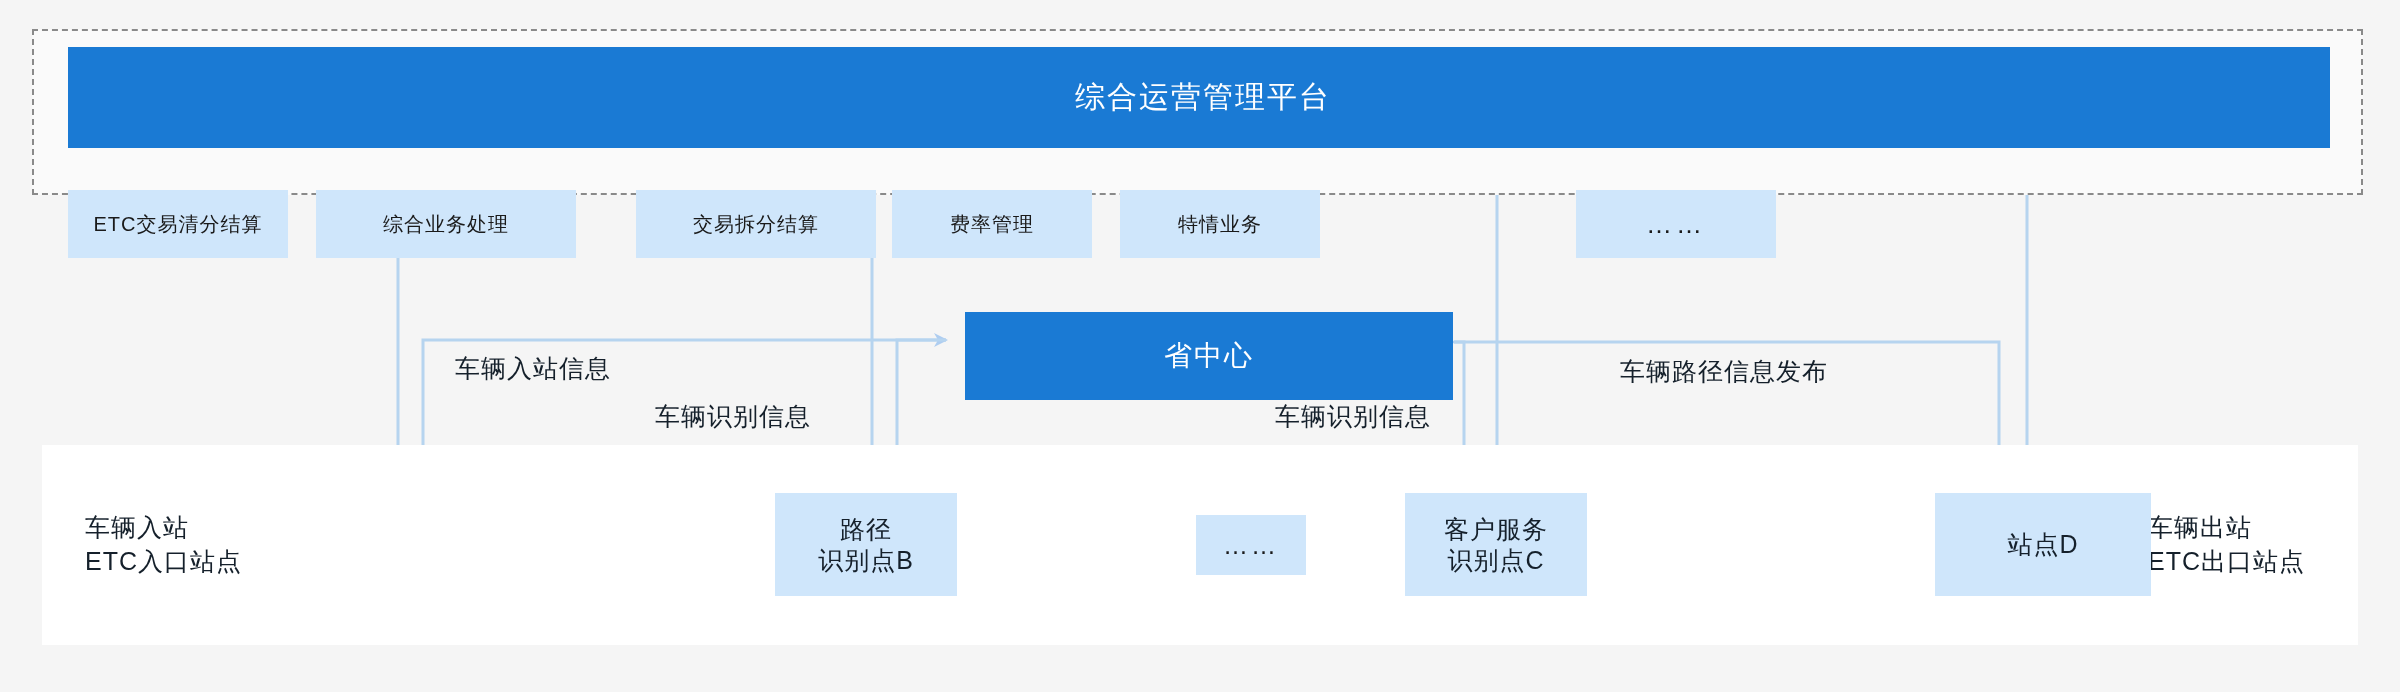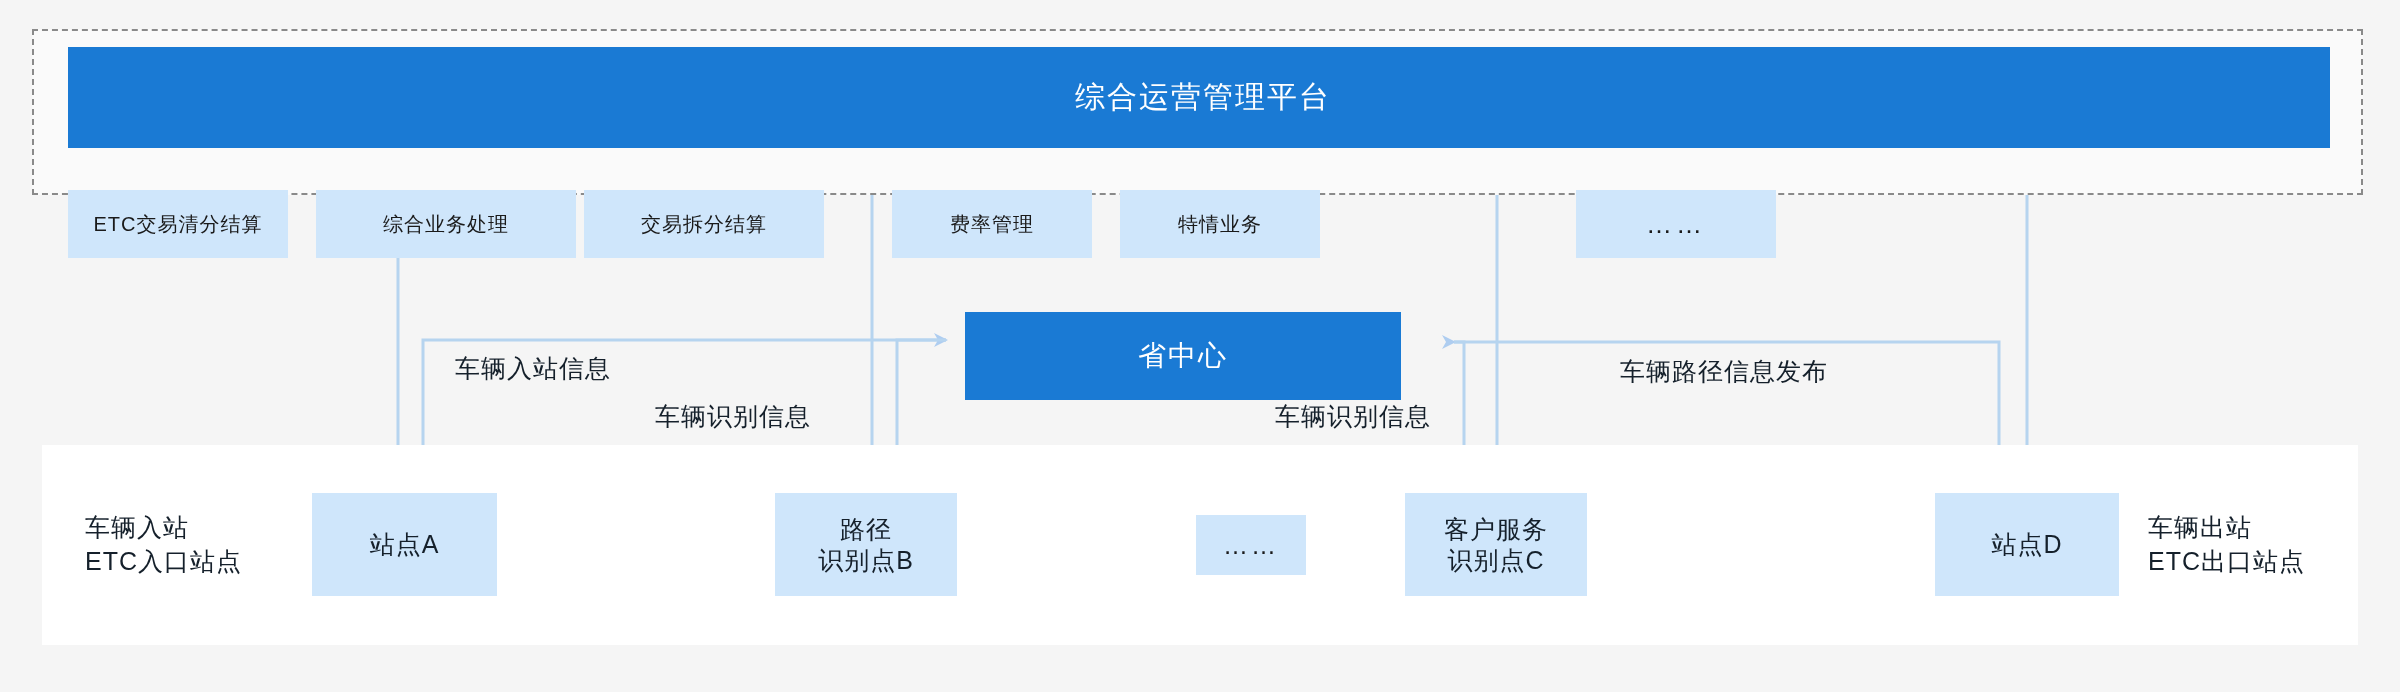--- a/index.html
+++ b/index.html
@@ -25,21 +25,21 @@
   
   .module-box{
     top:190px;height:68px;background:#cfe6fb;
     display:flex;align-items:center;justify-content:center;
   }
   .module-box .label{color:#1a1a1a;font-size:20px;letter-spacing:1px;}
   .module-box .label.dots{letter-spacing:4px;font-size:26px;}
 
   
   #province-center{
-    left:965px;top:312px;width:436px;height:88px;background:#1a7ad4;
+    left:965px;top:312px;width:488px;height:88px;background:#1a7ad4;
     display:flex;align-items:center;justify-content:center;
   }
   #province-center .label{color:#ffffff;font-size:28px;letter-spacing:2px;}
 
   
   #road-panel{
     left:42px;top:445px;width:2316px;height:200px;background:#ffffff;
   }
 
   
@@ -124,21 +124,21 @@
   <div id="platform-bar" class="abs">
     <span class="label">综合运营管理平台</span>
   </div>
 
   <div class="module-box abs" style="left:68px;width:220px;">
     <span class="label">ETC交易清分结算</span>
   </div>
   <div class="module-box abs" style="left:316px;width:260px;">
     <span class="label">综合业务处理</span>
   </div>
-  <div class="module-box abs" style="left:584px;width:240px;">
+  <div class="module-box abs" style="left:636px;width:240px;">
     <span class="label">交易拆分结算</span>
   </div>
   <div class="module-box abs" style="left:892px;width:200px;">
     <span class="label">费率管理</span>
   </div>
   <div class="module-box abs" style="left:1120px;width:200px;">
     <span class="label">特情业务</span>
   </div>
   <div class="module-box abs" style="left:1576px;width:200px;">
     <span class="label dots">……</span>
@@ -157,31 +157,28 @@
 
   <div id="caption-entry" class="side-caption abs">
     <span class="line">车辆入站</span>
     <span class="line">ETC入口站点</span>
   </div>
   <div id="caption-exit" class="side-caption abs">
     <span class="line">车辆出站</span>
     <span class="line">ETC出口站点</span>
   </div>
 
-  <div class="station-box abs" style="left:312px;width:185px;">
-    <span class="line">站点A</span>
-  </div>
   <div class="station-box abs" style="left:775px;width:182px;">
     <span class="line">路径</span>
     <span class="line">识别点B</span>
   </div>
   <div class="station-box abs" style="left:1196px;width:110px;height:60px;top:515px;">
     <span class="line dots">……</span>
   </div>
   <div class="station-box abs" style="left:1405px;width:182px;">
     <span class="line">客户服务</span>
     <span class="line">识别点C</span>
   </div>
-  <div class="station-box abs" style="left:1935px;width:184px;">
+  <div class="station-box abs" style="left:1935px;width:216px;">
     <span class="line">站点D</span>
   </div>
 
 </div>
 
 </body></html>

